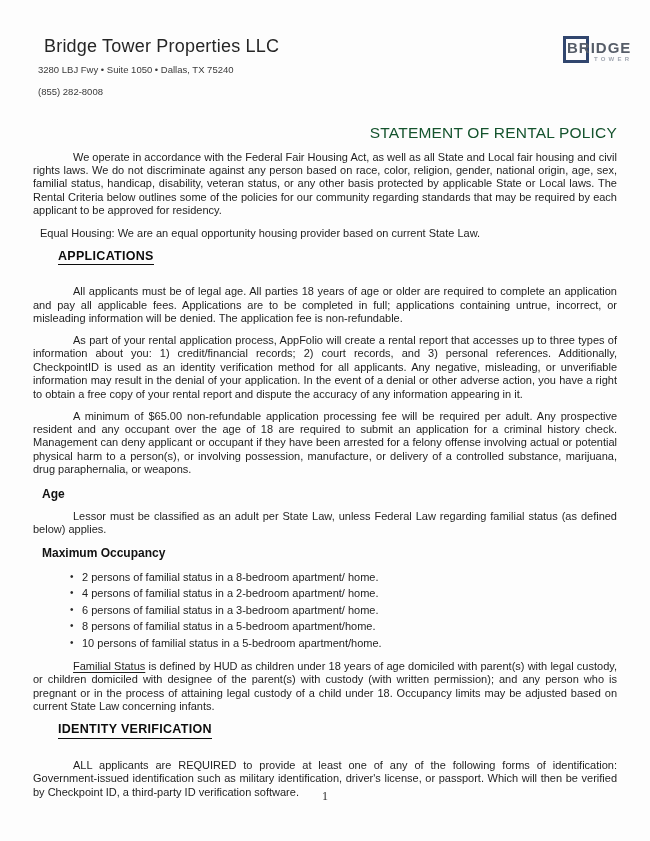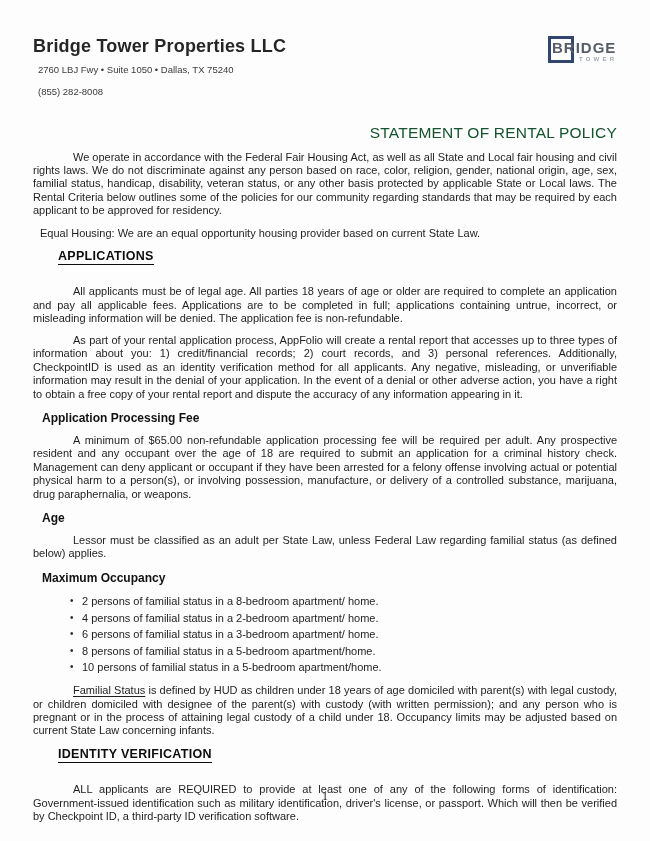--- a/index.html
+++ b/index.html
@@ -10,25 +10,25 @@
     position: relative;
     width: 650px;
     height: 841px;
     background: #fdfdfd;
     color: #1e1e1e;
     overflow: hidden;
   }
 
   
   .header { position: relative; padding: 36px 33px 0 33px; }
-  .company-name { font-size: 18px; font-weight: 700; color: #262626; letter-spacing: 0.2px; }
+  .company-name { font-size: 18px; font-weight: 400; color: #262626; letter-spacing: 0.2px; margin-left: 11px; }
   .company-address { font-size: 9.5px; color: #3a3a3a; margin-top: 7px; padding-left: 5px; }
   .company-phone { font-size: 9.5px; color: #3a3a3a; margin-top: 11px; padding-left: 5px; }
 
-  .logo { position: absolute; right: 20px; top: 36px; width: 82px; height: 36px; }
+  .logo { position: absolute; right: 5px; top: 36px; width: 82px; height: 36px; }
   .logo-square {
     position: absolute; left: 0; top: 0;
     width: 26px; height: 27px;
     border: 3px solid #31466e;
   }
   .logo-word {
     position: absolute; left: 4px; top: 3px;
     font-size: 15px; font-weight: 700; letter-spacing: 1px;
     color: #565d68;
   }
@@ -81,21 +81,21 @@
     font-size: 12px; color: #2a2a2a;
   }
 </style>
 </head>
 <body>
 
 <div class="page">
 
   <div class="header">
     <div class="company-name">Bridge Tower Properties LLC</div>
-    <div class="company-address">2760 LBJ Fwy • Suite 1050 • Dallas, TX 75240</div>
+    <div class="company-address">3280 LBJ Fwy • Suite 1050 • Dallas, TX 75240</div>
     <div class="company-phone">(855) 282-8008</div>
 
     <div class="logo">
       <span class="logo-square"></span>
       <span class="logo-word">BRIDGE</span>
       <span class="logo-subword">TOWER</span>
     </div>
   </div>
 
   <h1 class="doc-title">STATEMENT OF RENTAL POLICY</h1>
@@ -105,21 +105,20 @@
     <p class="para">We operate in accordance with the Federal Fair Housing Act, as well as all State and Local fair housing and civil rights laws. We do not discriminate against any person based on race, color, religion, gender, national origin, age, sex, familial status, handicap, disability, veteran status, or any other basis protected by applicable State or Local laws. The Rental Criteria below outlines some of the policies for our community regarding standards that may be required by each applicant to be approved for residency.</p>
 
     <p class="equal-housing">Equal Housing: We are an equal opportunity housing provider based on current State Law.</p>
 
     <h2 class="sec-heading"><span class="u">APPLICATIONS</span></h2>
 
     <p class="para">All applicants must be of legal age. All parties 18 years of age or older are required to complete an application and pay all applicable fees. Applications are to be completed in full; applications containing untrue, incorrect, or misleading information will be denied. The application fee is non-refundable.</p>
 
     <p class="para">As part of your rental application process, AppFolio will create a rental report that accesses up to three types of information about you: 1) credit/financial records; 2) court records, and 3) personal references. Additionally, CheckpointID is used as an identity verification method for all applicants. Any negative, misleading, or unverifiable information may result in the denial of your application. In the event of a denial or other adverse action, you have a right to obtain a free copy of your rental report and dispute the accuracy of any information appearing in it.</p>
 
-    <h3 class="sub-heading">Application Processing Fee</h3>
 
     <p class="para">A minimum of $65.00 non-refundable application processing fee will be required per adult. Any prospective resident and any occupant over the age of 18 are required to submit an application for a criminal history check. Management can deny applicant or occupant if they have been arrested for a felony offense involving actual or potential physical harm to a person(s), or involving possession, manufacture, or delivery of a controlled substance, marijuana, drug paraphernalia, or weapons.</p>
 
     <h3 class="sub-heading">Age</h3>
 
     <p class="para">Lessor must be classified as an adult per State Law, unless Federal Law regarding familial status (as defined below) applies.</p>
 
     <h3 class="sub-heading">Maximum Occupancy</h3>
 
     <ul class="occupancy-list">

